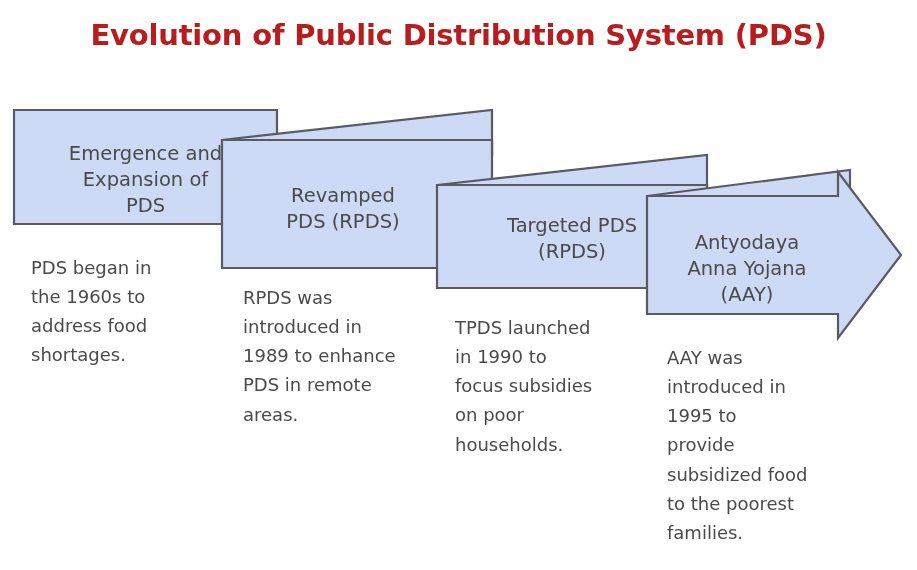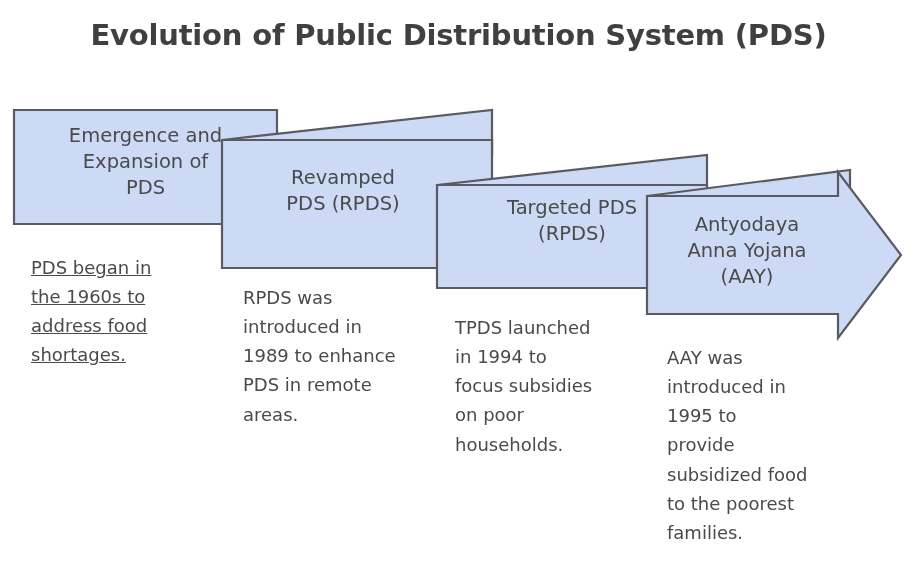--- a/index.html
+++ b/index.html
@@ -17,21 +17,21 @@
   }
   #diagram-title {
     position: absolute;
     left: 0;
     top: 18px;
     width: 917px;
     text-align: center;
     font-family: "DejaVu Sans", sans-serif;
     font-size: 29px;
     font-weight: bold;
-    color: #404040;
+    color: #b91c1c;
     letter-spacing: -0.2px;
   }
   #flow-canvas {
     position: absolute;
     left: 0;
     top: 0;
     width: 917px;
     height: 570px;
   }
   .stage-shape {
@@ -45,20 +45,21 @@
     stroke-linejoin: miter;
   }
   .stage-label {
     position: absolute;
     font-family: "DejaVu Sans", sans-serif;
     font-size: 19.5px;
     color: #4a4a4a;
     text-align: center;
     line-height: 1.33;
     white-space: pre-line;
+    margin-top: 18px;
   }
   .stage-desc {
     position: absolute;
     font-family: "DejaVu Sans", sans-serif;
     font-size: 18px;
     color: #4a4a4a;
     text-align: left;
     line-height: 1.62;
     white-space: pre-line;
   }
@@ -91,33 +92,33 @@
 <div class="stage-label" style="left:208px; top:165px; width:270px;">Revamped
 PDS (RPDS)</div>
 
 <div class="stage-label" style="left:437px; top:195px; width:270px;">Targeted PDS
 (RPDS)</div>
 
 <div class="stage-label" style="left:647px; top:212px; width:200px;">Antyodaya
 Anna Yojana
 (AAY)</div>
 
-<div class="stage-desc" style="left:31px; top:253px; width:200px;text-decoration:underline;">PDS began in
+<div class="stage-desc" style="left:31px; top:253px; width:200px;">PDS began in
 the 1960s to
 address food
 shortages.</div>
 
 <div class="stage-desc" style="left:243px; top:283px; width:215px;">RPDS was
 introduced in
 1989 to enhance
 PDS in remote
 areas.</div>
 
 <div class="stage-desc" style="left:455px; top:313px; width:190px;">TPDS launched
-in 1994 to
+in 1990 to
 focus subsidies
 on poor
 households.</div>
 
 <div class="stage-desc" style="left:667px; top:343px; width:205px;">AAY was
 introduced in
 1995 to
 provide
 subsidized food
 to the poorest

